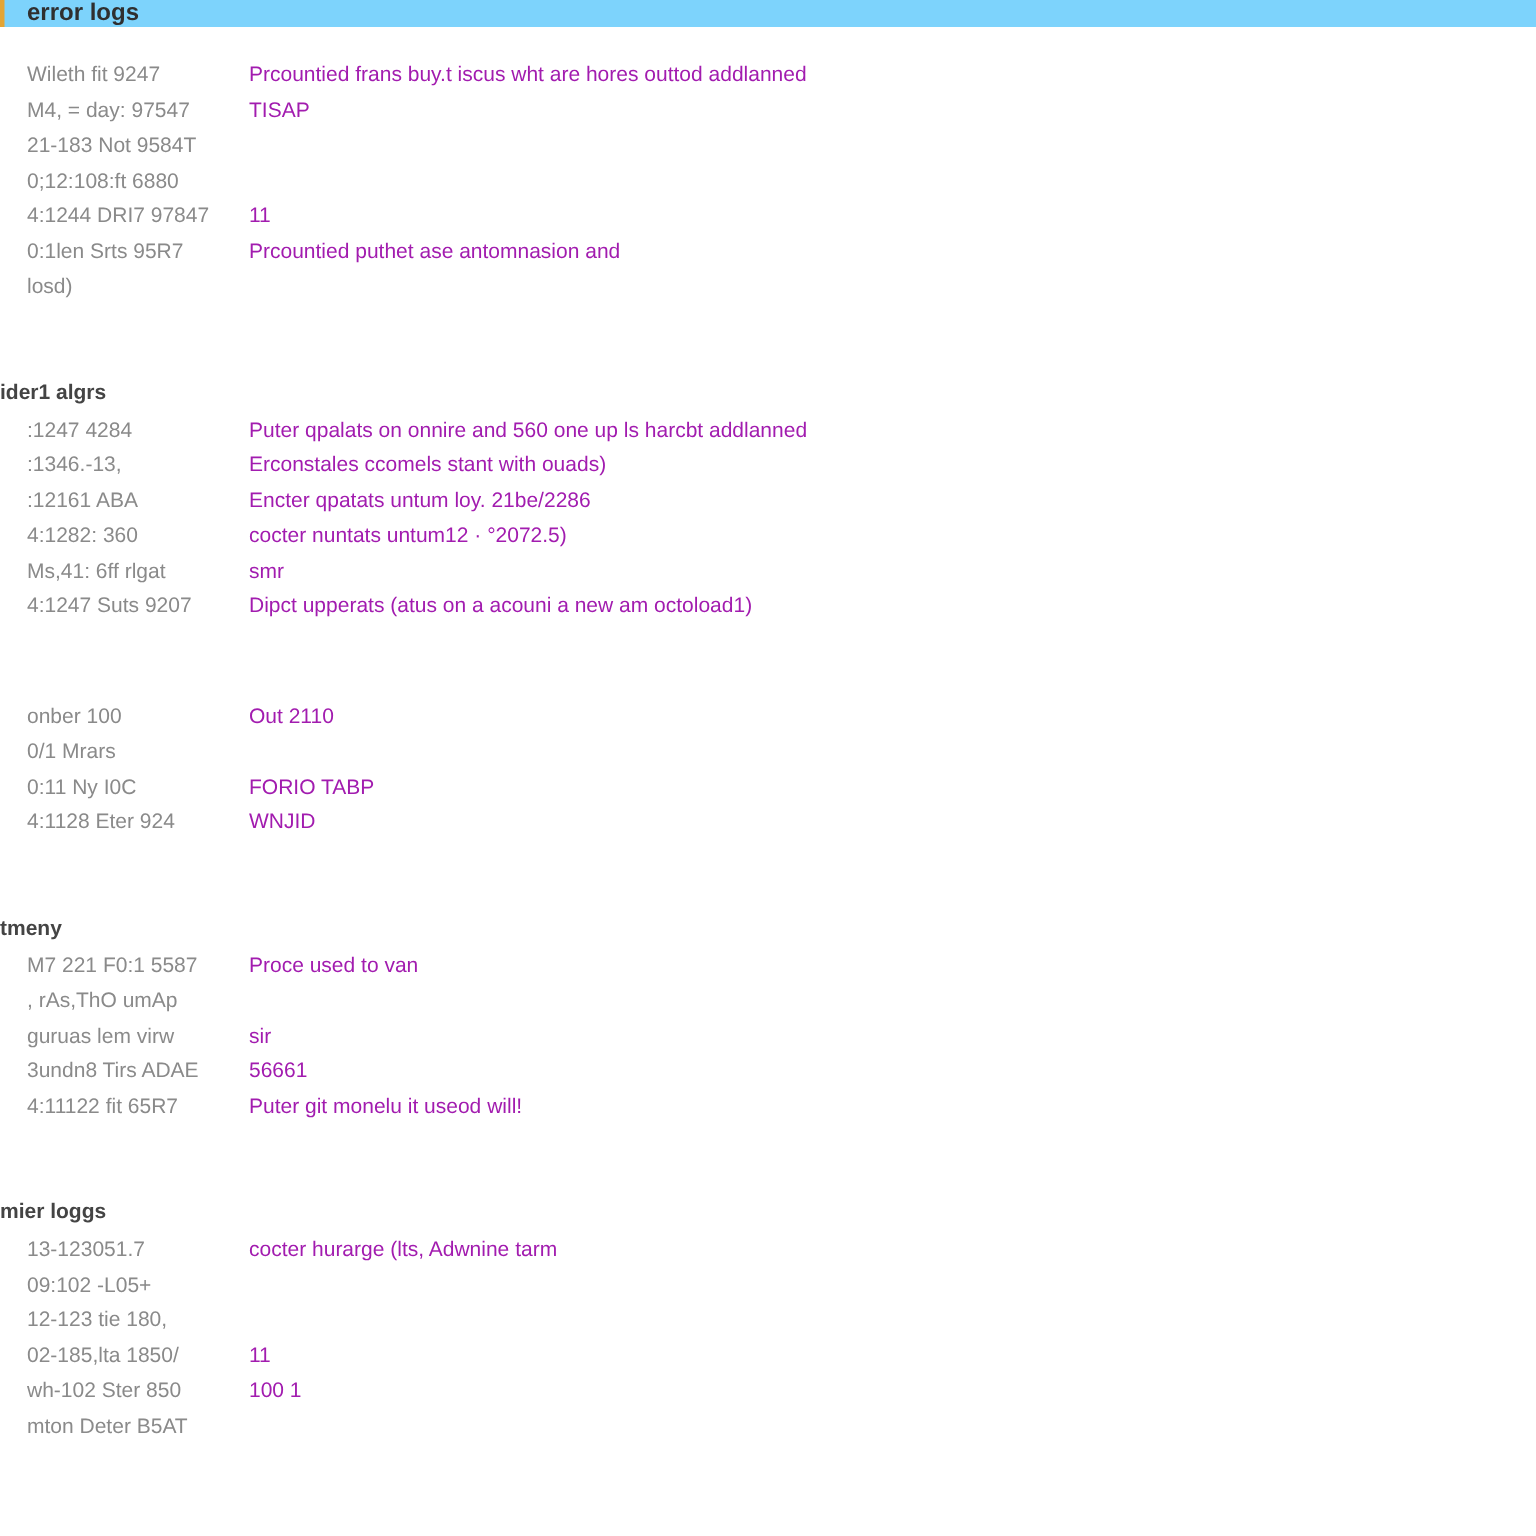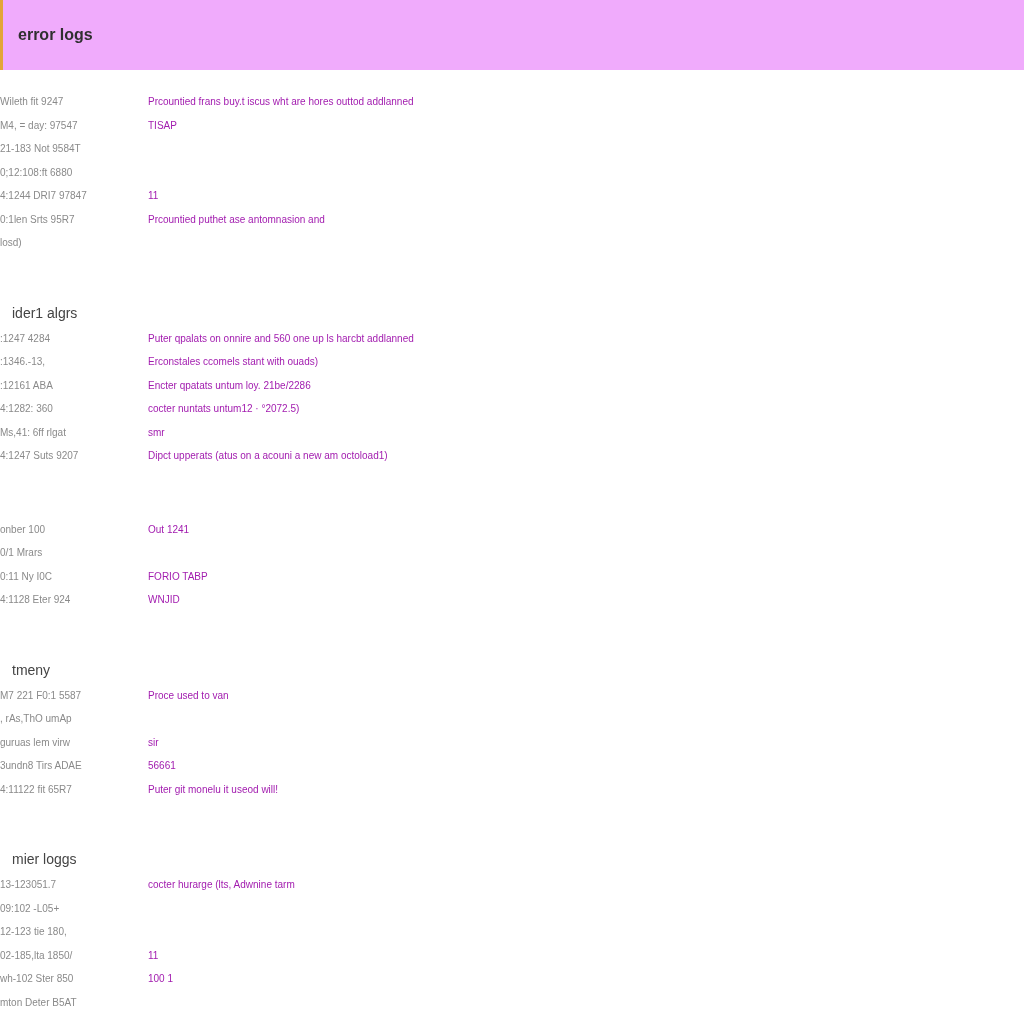--- a/index.html
+++ b/index.html
@@ -10,47 +10,48 @@
     body {
       width: 1024px;
       height: 1024px;
       font-family: -apple-system, BlinkMacSystemFont, "Segoe UI", Arial, sans-serif;
       background: #ffffff;
       font-size: 14px;
       color: #6a6a6a;
       overflow: hidden;
     }
     .header-bar {
-      background: #f0abfc;
-      padding: 26px 15px;
+      background: #7dd3fc;
+      padding: 0 15px;
       border-left: 3px solid #e3a536;
     }
     .header-title {
       font-weight: 700;
       font-size: 16px;
       color: #2f2f2f;
     }
     .content {
       padding: 20px 0 0 0;
       background: #ffffff;
     }
     .log-section {
       margin-bottom: 20px;
     }
     .section-heading {
-      font-weight: 400;
+      font-weight: 700;
       font-size: 14px;
       color: #444;
-      padding: 0 0 6px 12px;
+      padding: 0 0 6px 0;
       margin-left: 0;
     }
     .log-row {
       display: flex;
       line-height: 23.5px;
-      font-size: 10px;
+      font-size: 14px;
+      padding-left: 18px;
     }
     .col-meta {
       width: 148px;
       flex: none;
       color: #8a8a8a;
       white-space: nowrap;
       overflow: hidden;
     }
     .col-msg {
       flex: 1;
@@ -122,21 +123,21 @@
       </div>
       <div class="log-row">
         <div class="col-meta">4:1247 Suts 9207</div>
         <div class="col-msg">Dipct upperats (atus on a acouni a new am octoload1)</div>
       </div>
     </div>
     <div class="section-gap"></div>
     <div class="log-section">
       <div class="log-row">
         <div class="col-meta">onber 100</div>
-        <div class="col-msg">Out 1241</div>
+        <div class="col-msg">Out 2110</div>
       </div>
       <div class="log-row">
         <div class="col-meta">0/1 Mrars</div>
         <div class="col-msg"></div>
       </div>
       <div class="log-row">
         <div class="col-meta">0:11 Ny I0C</div>
         <div class="col-msg">FORIO TABP</div>
       </div>
       <div class="log-row">

